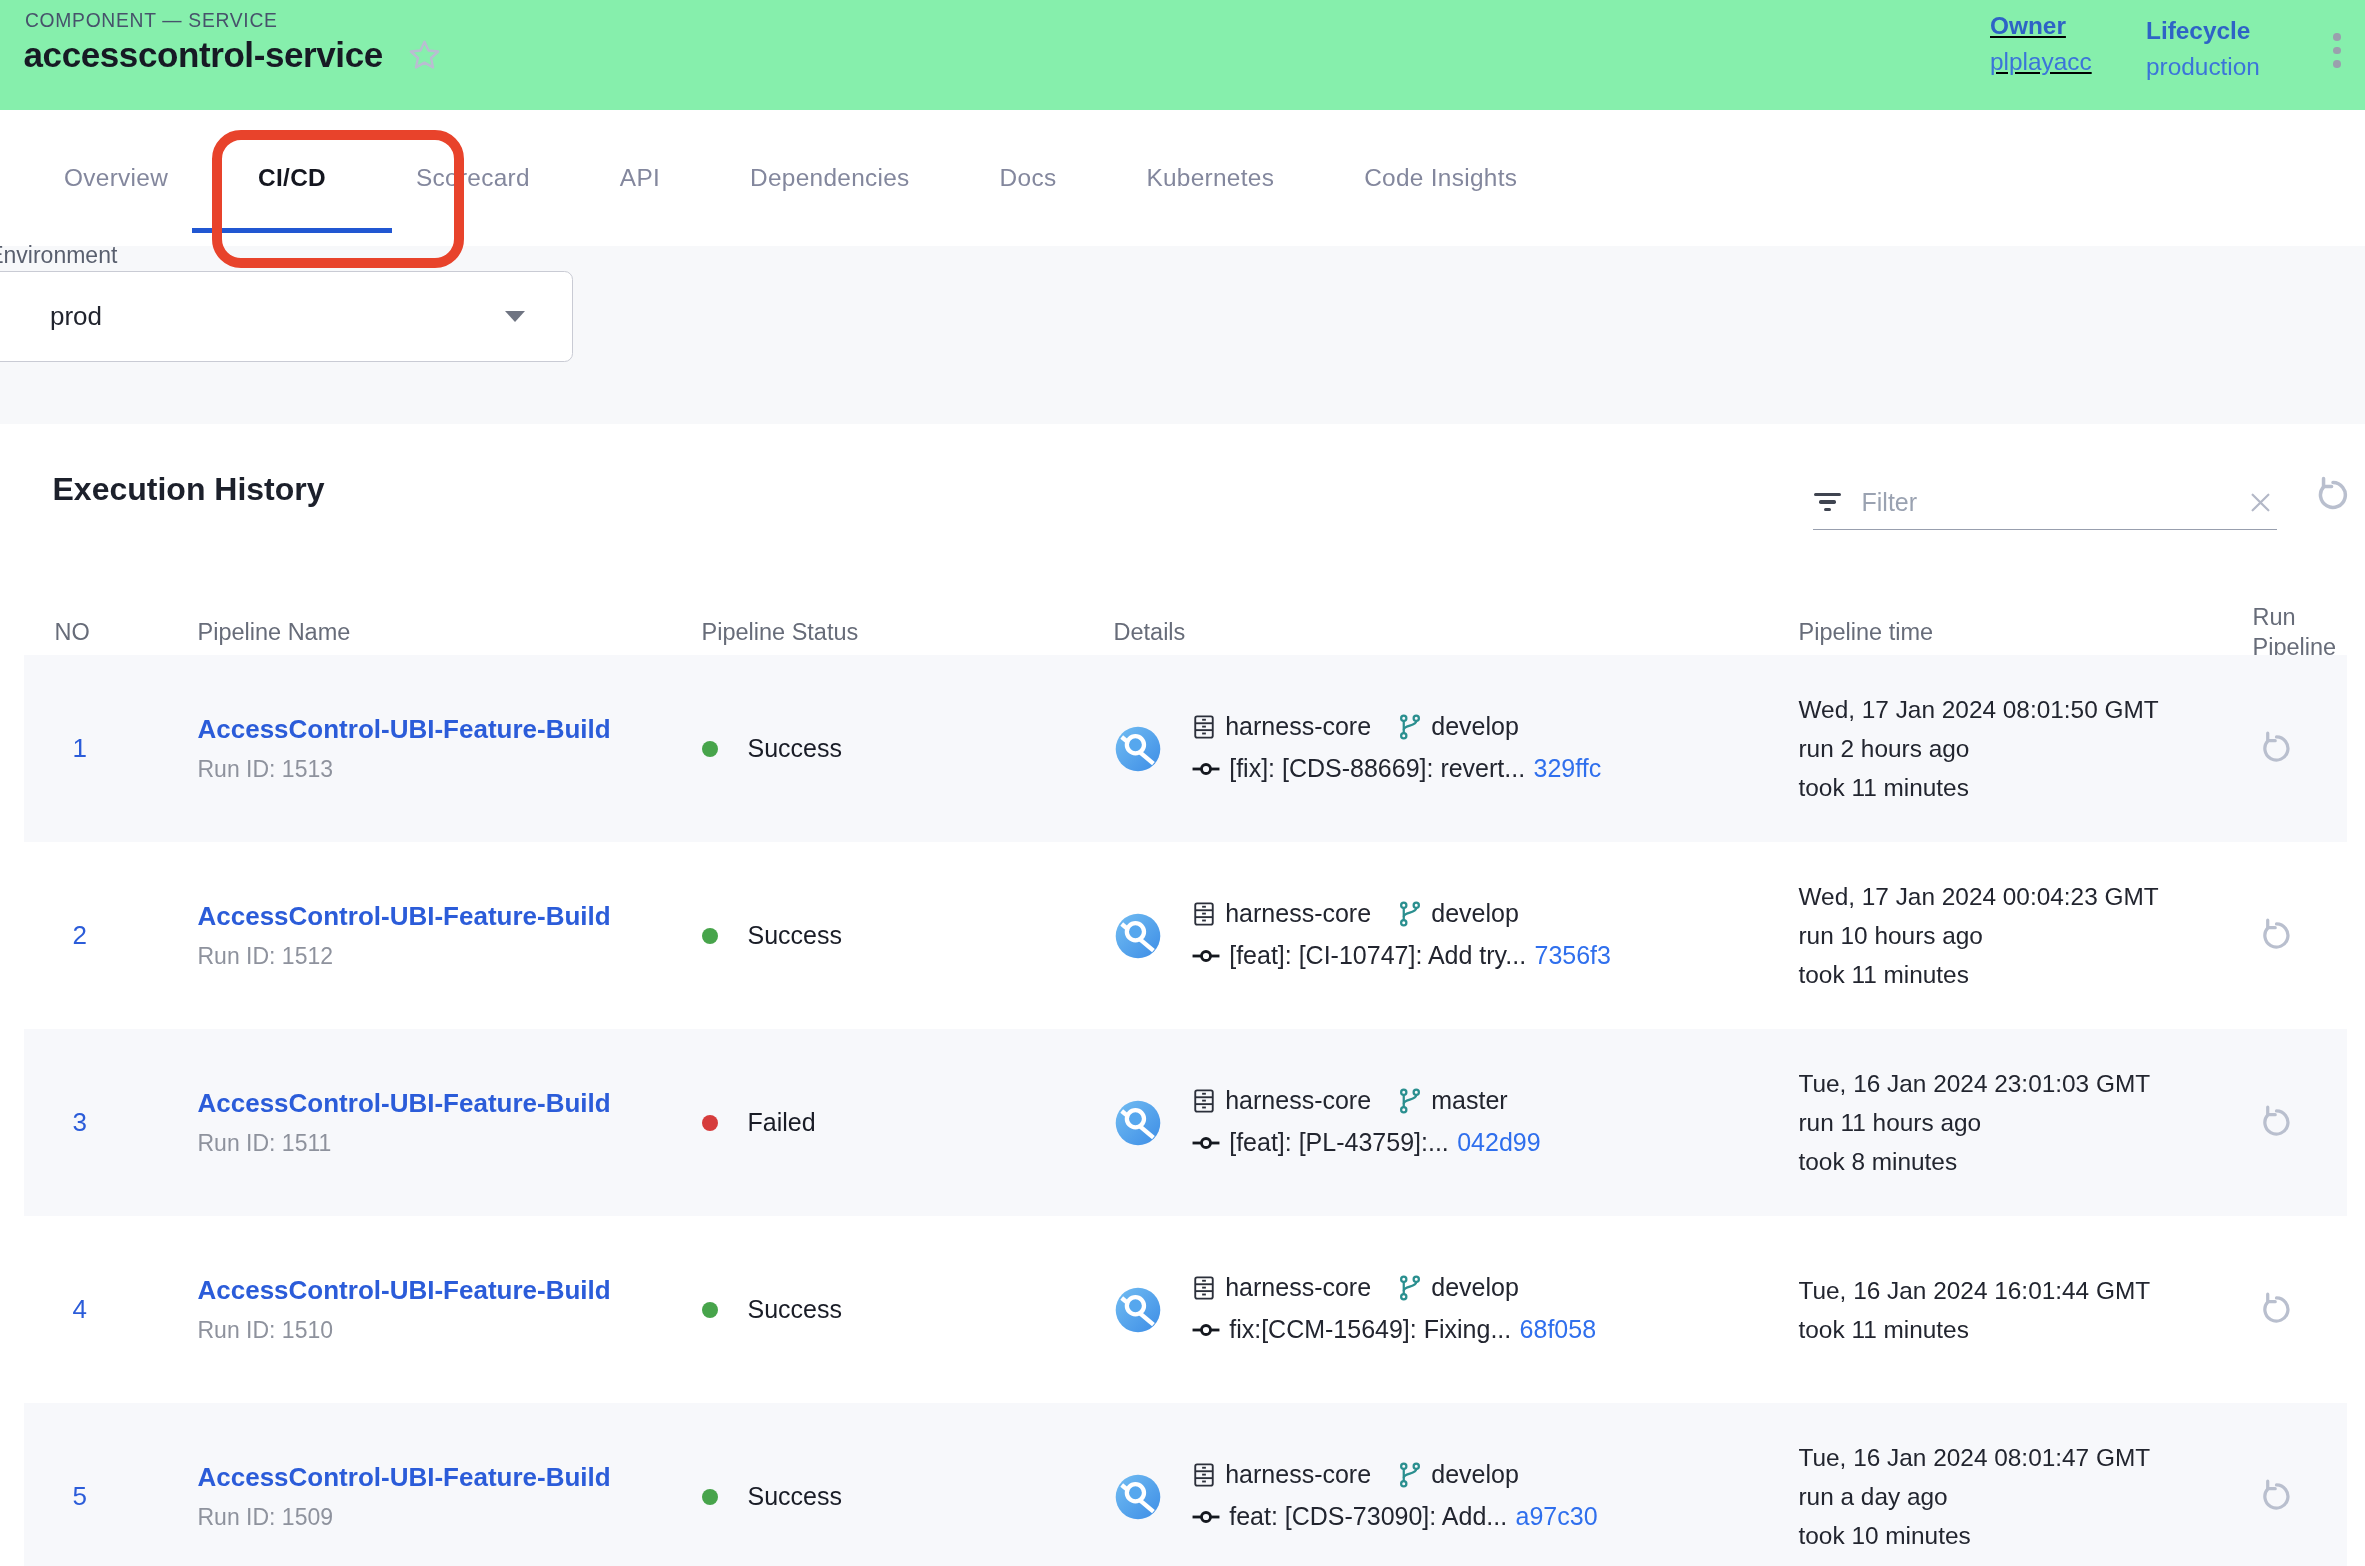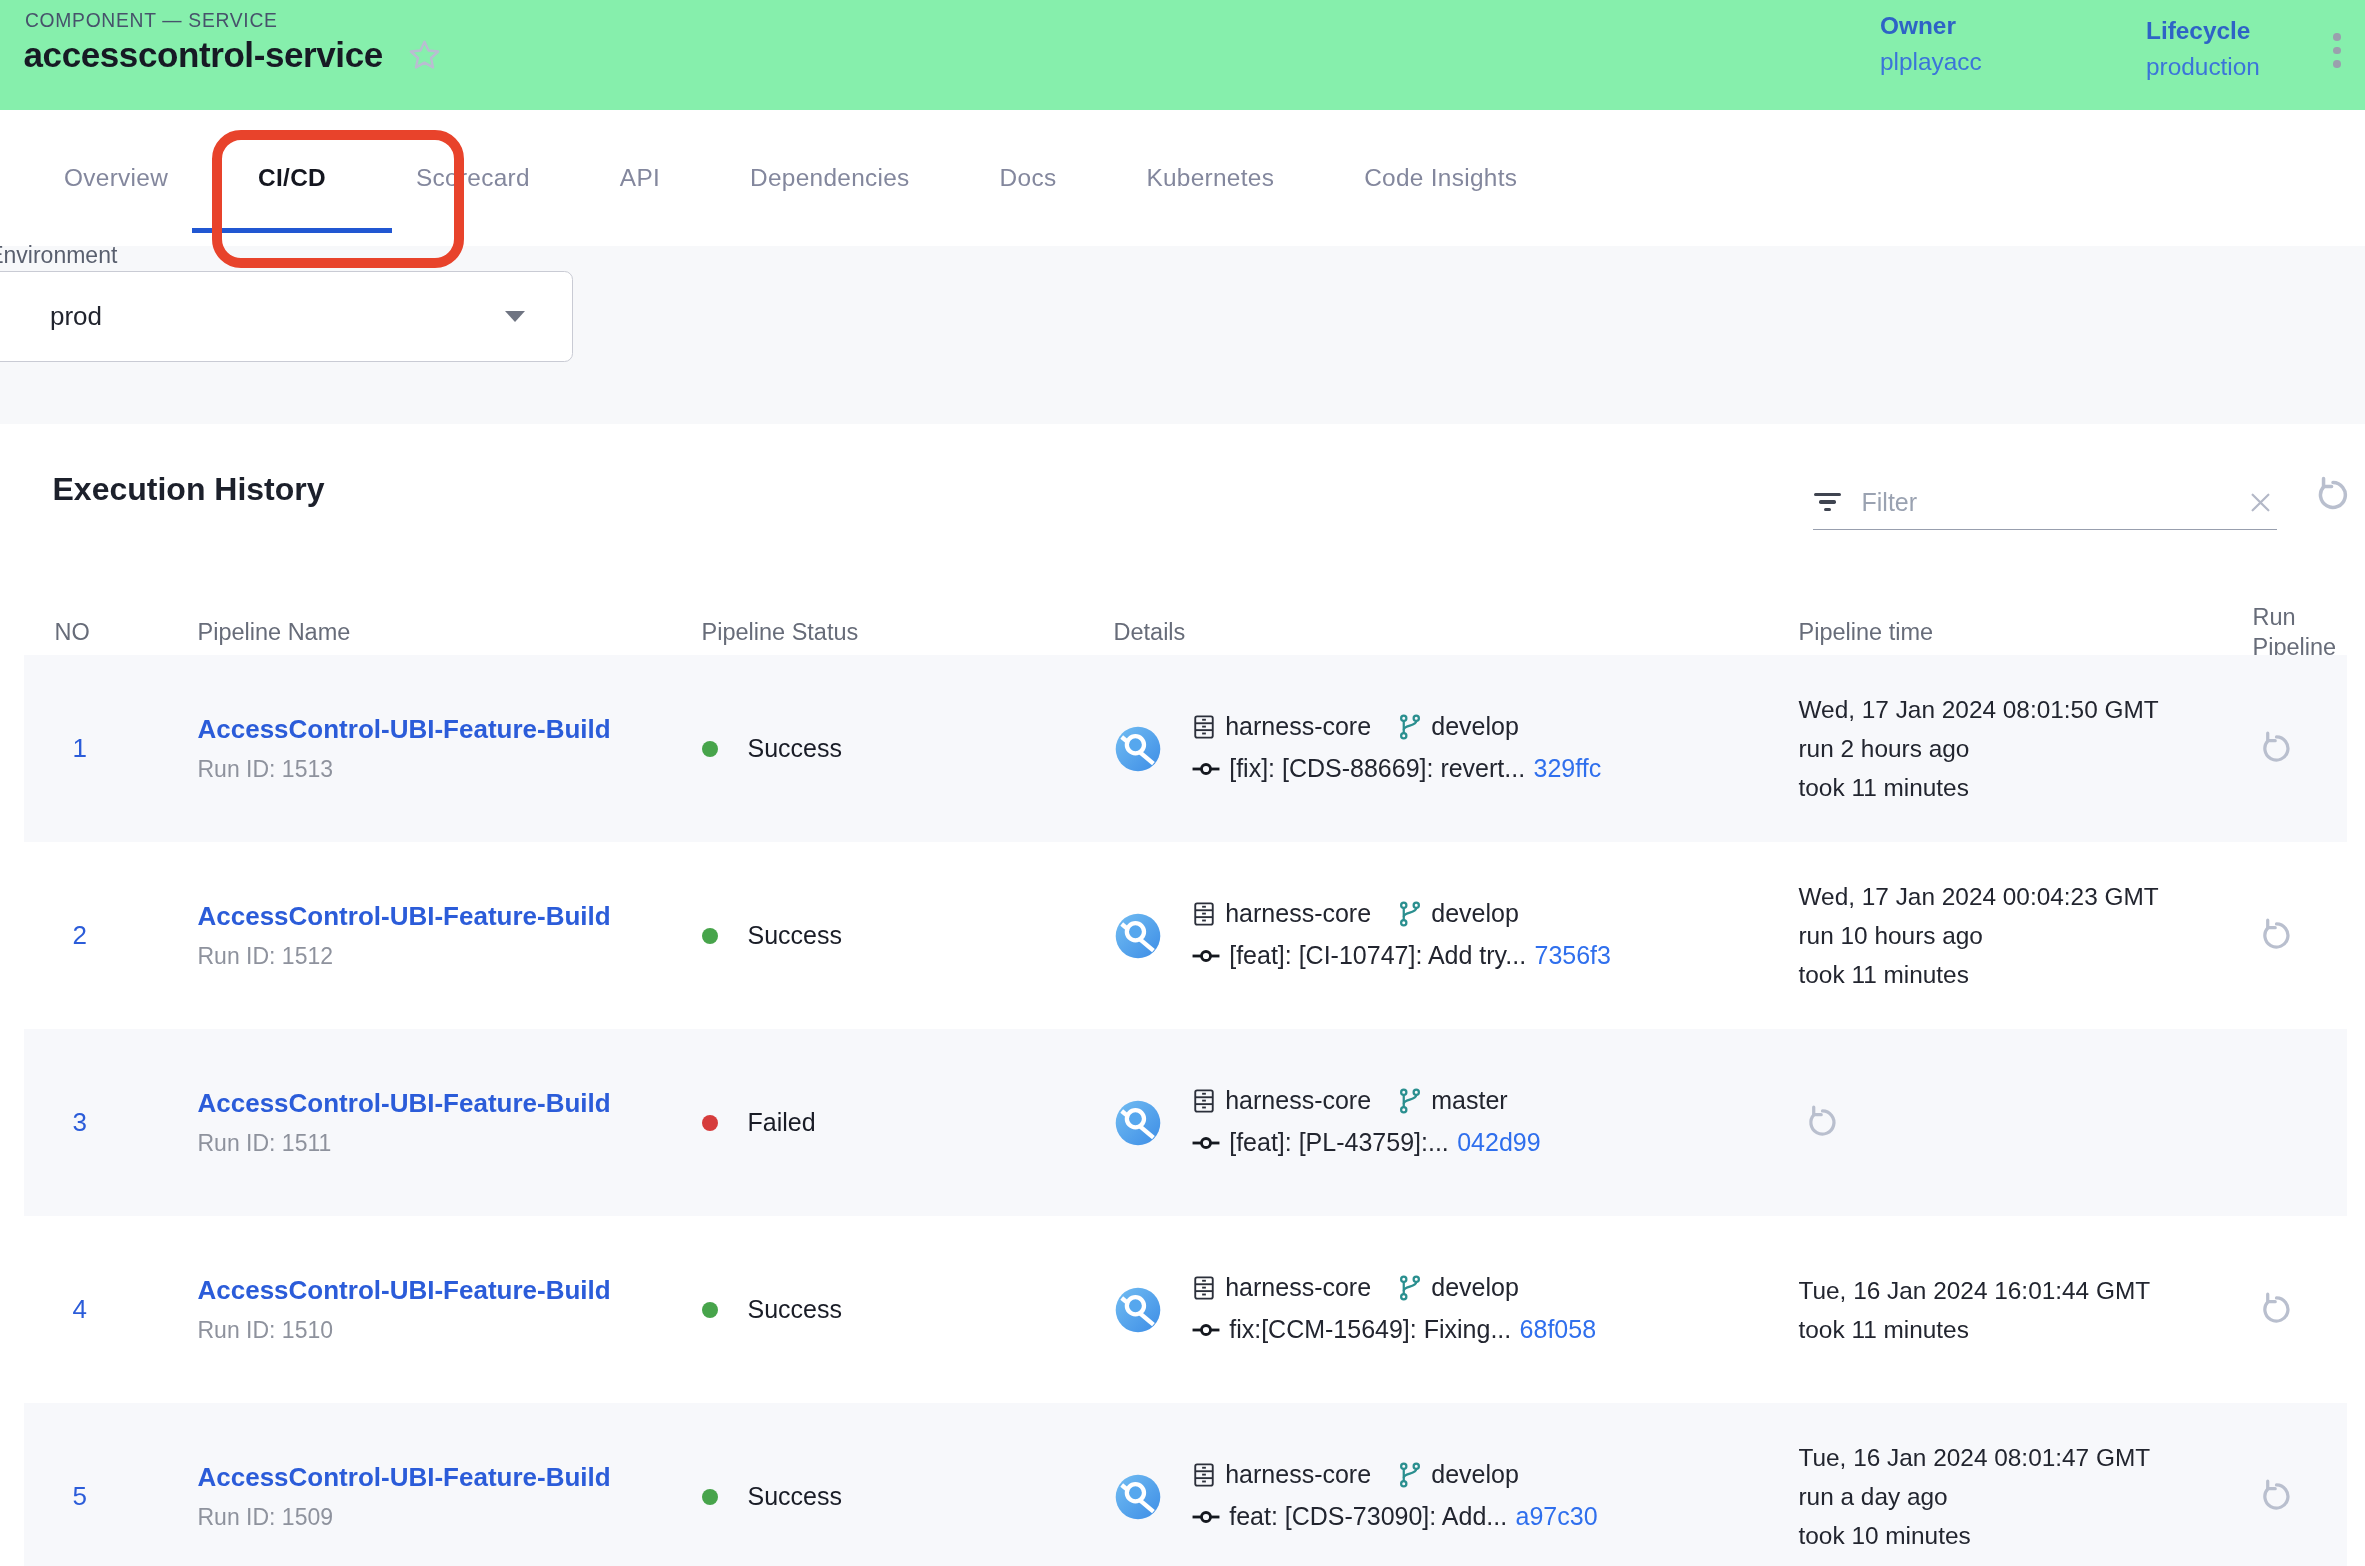--- a/index.html
+++ b/index.html
@@ -9,21 +9,21 @@
     font-family:"Liberation Sans","DejaVu Sans",sans-serif;
     -webkit-font-smoothing:antialiased;
   }
   
   .topbar{position:absolute;top:0;left:0;right:0;height:110px;background:#86efac;border-bottom:1.7px solid #e4e5ea;}
   .kind{position:absolute;top:10px;left:25px;font-size:19.3px;color:#47526b;letter-spacing:0.7px;}
   .title-row{position:absolute;top:35px;left:23.5px;display:flex;align-items:center;gap:22px;}
   .title{font-size:35px;font-weight:700;color:#171a24;letter-spacing:-0.4px;}
   .star{display:flex;align-items:center;cursor:pointer;}
   .meta-block{position:absolute;display:flex;flex-direction:column;gap:8.4px;}
-  .meta-owner{top:11.8px;left:1880px;}
+  .meta-owner{top:11.8px;left:1990px;text-decoration:underline;}
   .meta-lifecycle{top:17px;left:2146px;}
   .meta-label{font-size:24.4px;font-weight:700;color:#2e63c6;}
   .meta-value{font-size:24.4px;color:#3b74d9;}
   .kebab{position:absolute;top:30px;left:2330px;display:flex;flex-direction:column;gap:5.9px;cursor:pointer;padding:3.4px;}
   .kebab i{width:7.6px;height:7.6px;border-radius:50%;background:#9aa0ad;display:block;}
   
   .tabs{position:absolute;top:110px;left:0;right:0;height:136px;background:#fff;display:flex;align-items:center;padding-left:64px;gap:90px;}
   .tab{font-size:24.4px;font-weight:500;color:#83879d;letter-spacing:0.3px;cursor:pointer;position:relative;height:100%;display:flex;align-items:center;}
   .tab.active{color:#14161f;font-weight:700;}
   .tab-underline{position:absolute;left:50%;transform:translateX(-50%);bottom:12.6px;width:200px;height:5px;background:#2157d2;}
@@ -355,20 +355,25 @@
                   <circle cx="12" cy="12" r="3.2"></circle>
                   <line x1="2.5" y1="12" x2="8.6" y2="12"></line>
                   <line x1="15.4" y1="12" x2="21.5" y2="12"></line>
                 </svg>
               </span>
             <span class="dtext">[feat]: [PL-43759]:...</span>
             <a class="csha">042d99</a>
           </div>
         </div>
       </div>
+      <div class="cell c-time">
+        <div>Tue, 16 Jan 2024 23:01:03 GMT</div>
+        <div>run 11 hours ago</div>
+        <div>took 8 minutes</div>
+      </div>
       <div class="cell c-run">
         <span class="rerun">
             <svg viewBox="0 0 24 24" width="39" height="39">
               <path d="M12 4.9a7.1 7.1 0 1 1-5.2 2.2" fill="none" stroke="#b9bfce" stroke-width="2" stroke-linecap="round"></path>
               <path d="M6.6 2.6v4.6h4.6" fill="none" stroke="#b9bfce" stroke-width="2" stroke-linecap="round" stroke-linejoin="round"></path>
             </svg>
           </span>
       </div>
     </div>
 

